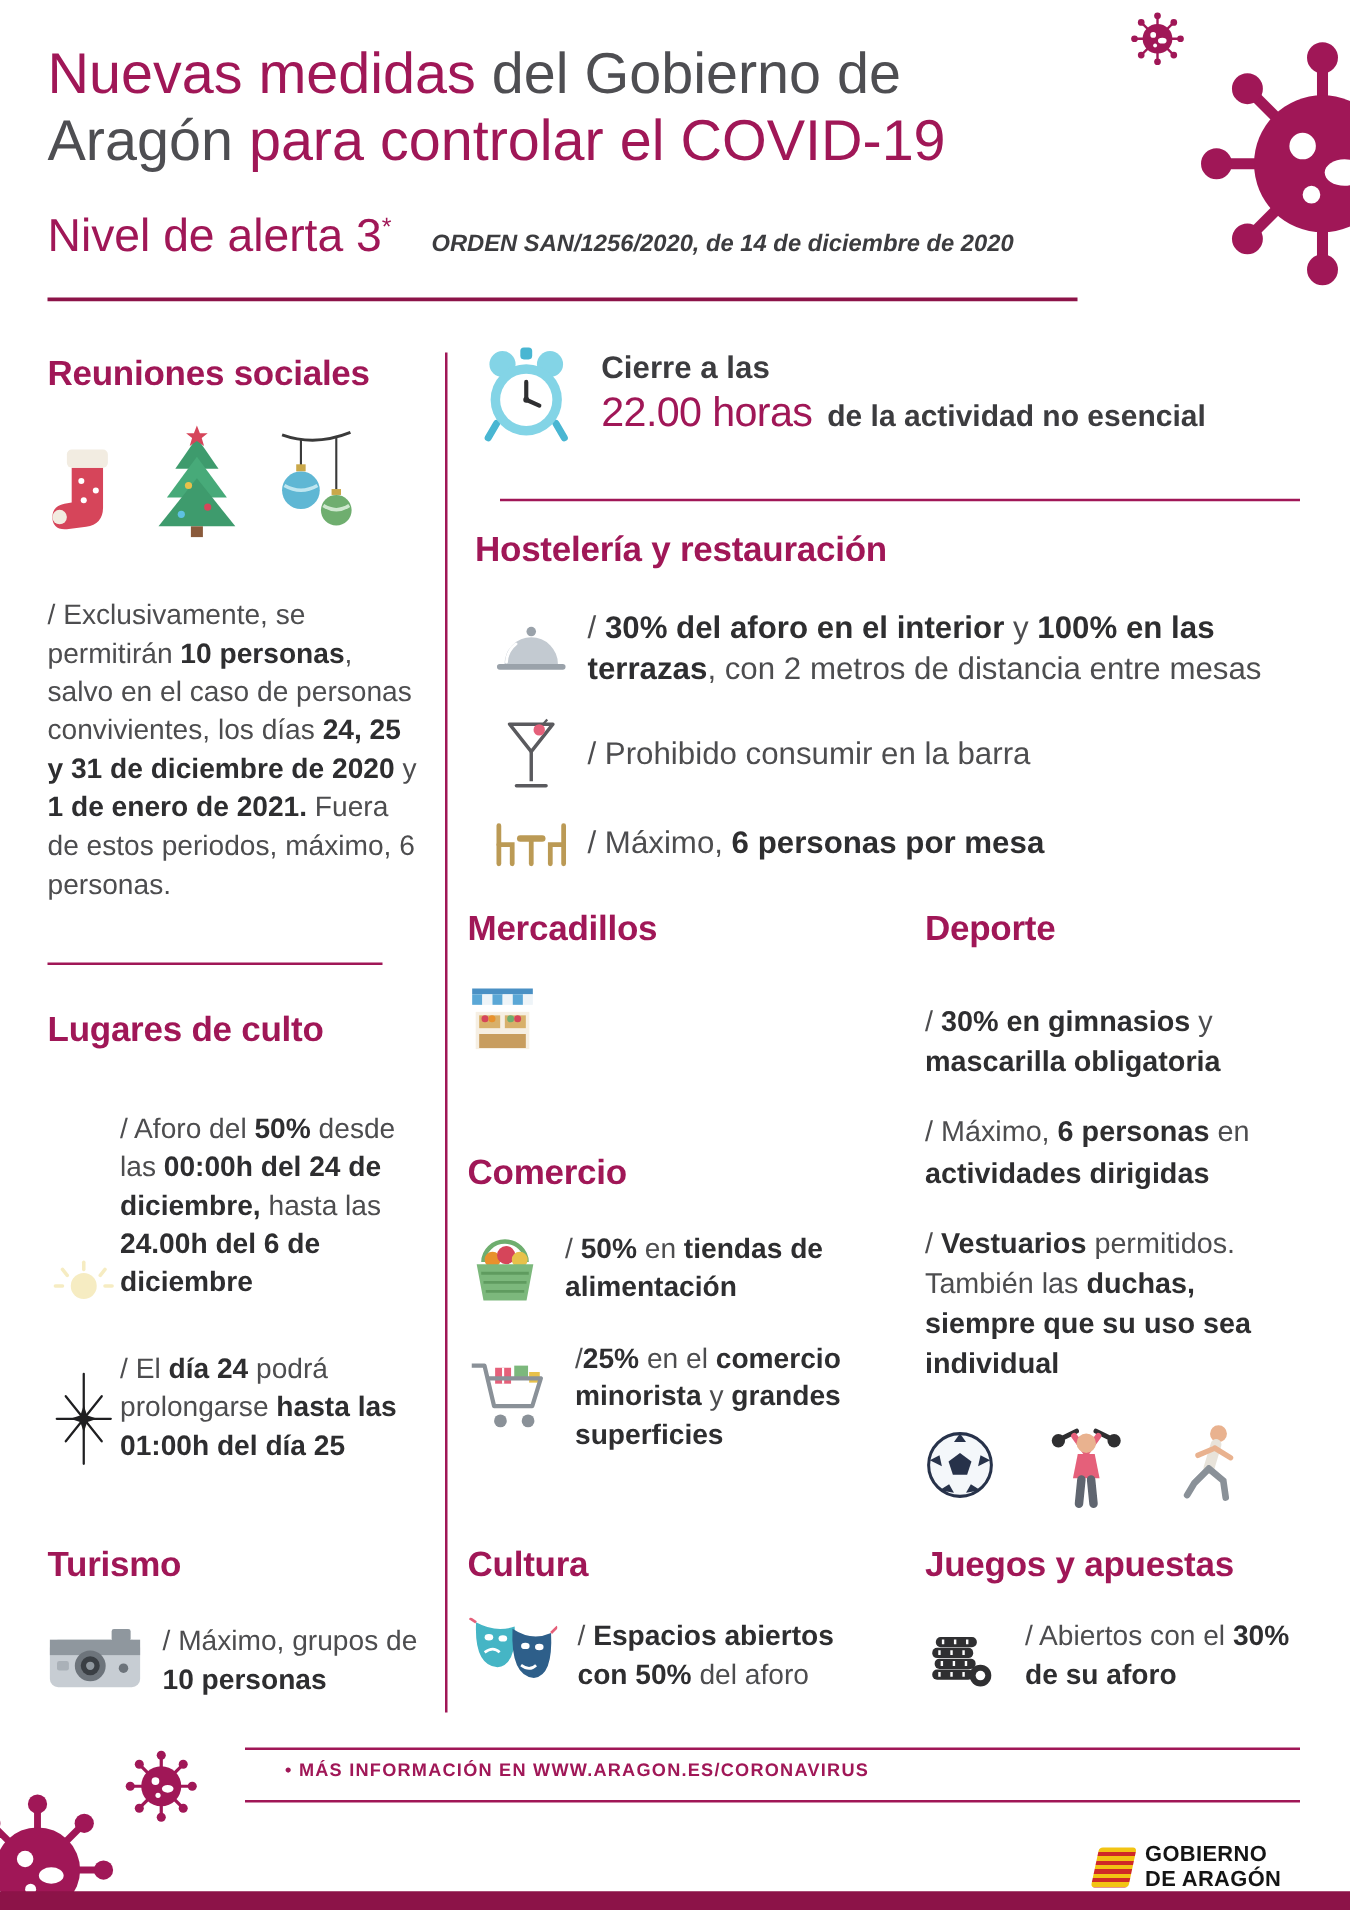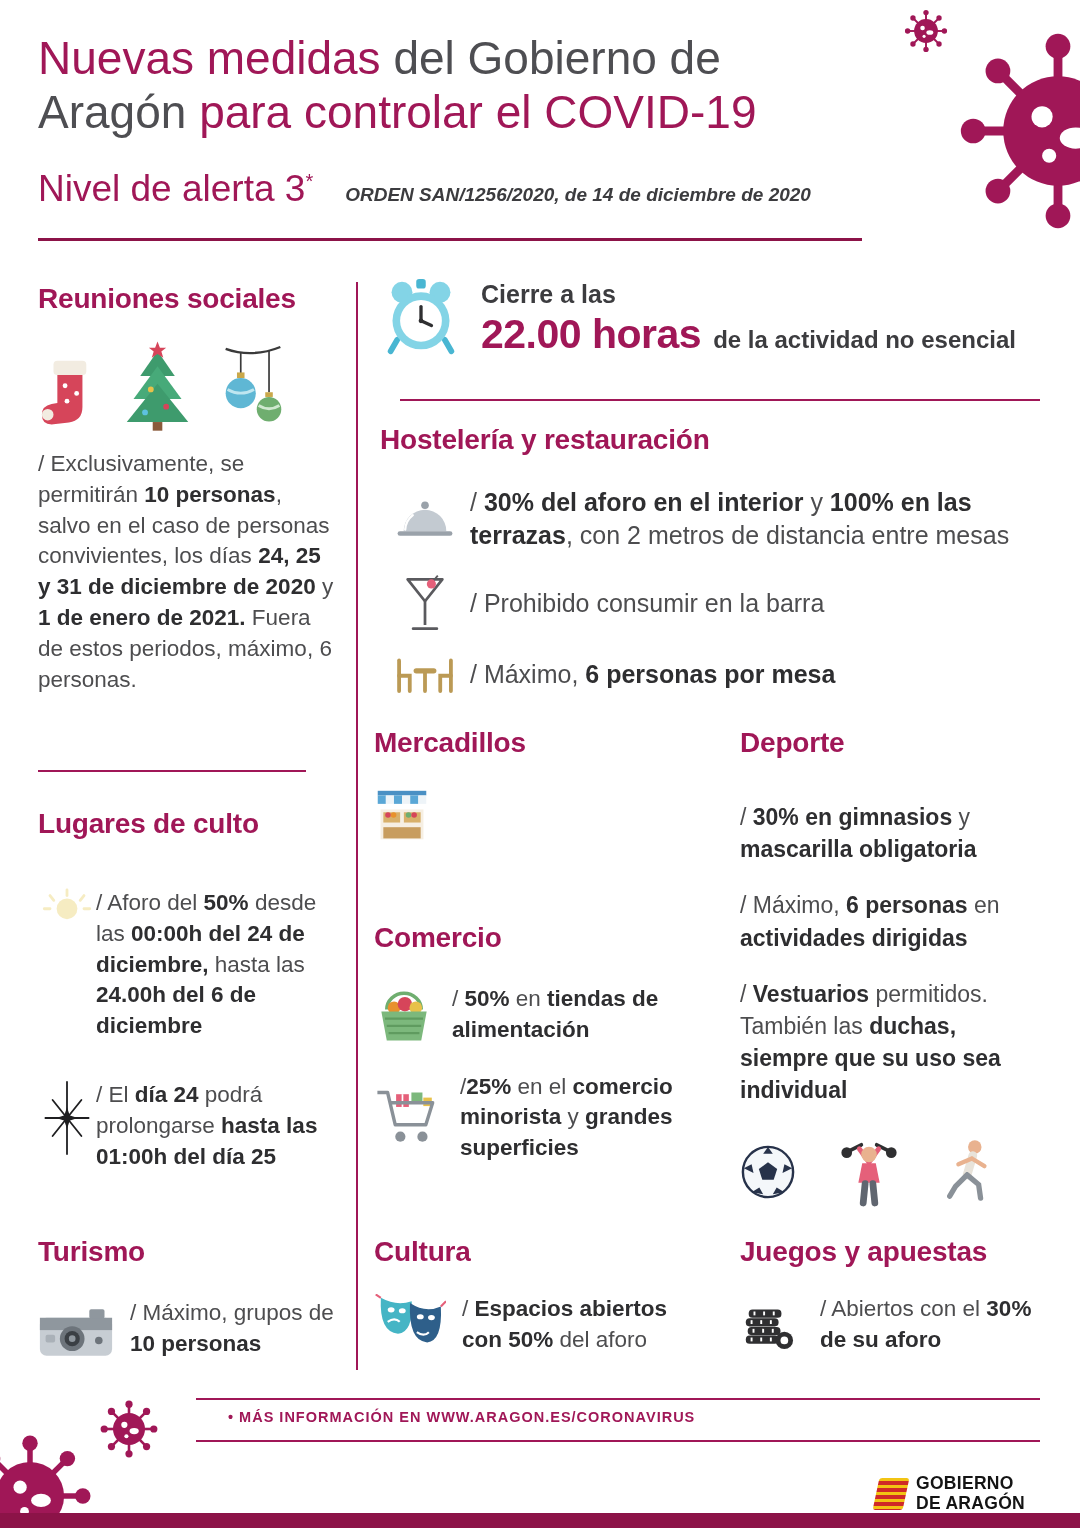--- a/index.html
+++ b/index.html
@@ -21,39 +21,39 @@
   .title .accent{color:var(--accent)}
   .alert-row{position:absolute;left:38px;top:168px;display:flex;align-items:baseline;gap:32px}
   .alert{font-size:37px;color:var(--accent);font-weight:400}
   .alert sup{font-size:20px}
   .order{font-size:19px;font-style:italic;color:var(--dark);font-weight:700}
   .header-rule{left:38px;top:238px;width:824px;height:3px;background:#8c1348}
 
   
   .reuniones{left:38px;top:283px;width:300px}
   .xmas-row{display:flex;align-items:flex-end;gap:26px;margin-top:24px;height:98px}
-  .reuniones .txt{margin-top:12px}
+  .reuniones .txt{margin-top:40px}
   .left-rule{left:38px;top:770px;width:268px;height:2px}
   .culto{left:38px;top:808px;width:302px}
-  .culto .row{align-items:flex-start;margin-top:48px}
+  .culto .row{align-items:flex-end;margin-top:48px}
   .culto .row + .row{margin-top:38px}
   .culto .icon-col{width:58px}
   .culto .txt{flex:1}
   .sun-wrap{opacity:.75}
   .turismo{left:38px;top:1236px;width:305px}
-  .turismo .row{margin-top:30px;align-items:flex-end}
+  .turismo .row{margin-top:30px;align-items:flex-start}
   .turismo .txt{margin-left:16px}
 
   .v-rule{left:356px;top:282px;width:2px;height:1088px}
 
   
   .closing{left:383px;top:276px;display:flex;gap:22px;width:660px}
   .closing-line1{font-size:25px;font-weight:700;color:var(--dark);margin-top:4px}
   .closing-line2{display:flex;align-items:baseline;gap:12px;margin-top:2px}
-  .closing-time{font-size:41px;font-weight:700;color:var(--accent);letter-spacing:-0.5px}
+  .closing-time{font-size:33px;font-weight:400;color:var(--accent);letter-spacing:-0.5px}
   .closing-rest{font-size:24px;font-weight:700;color:var(--dark)}
   .mid-rule{left:400px;top:399px;width:640px;height:2px}
 
   
   .hosteleria{left:380px;top:424px;width:662px}
   .hosteleria .row{margin-top:30px}
   .hosteleria .row + .row{margin-top:20px}
   .hosteleria .icon-col{width:90px}
   .hosteleria .txt{font-size:25px;line-height:1.33}
 

